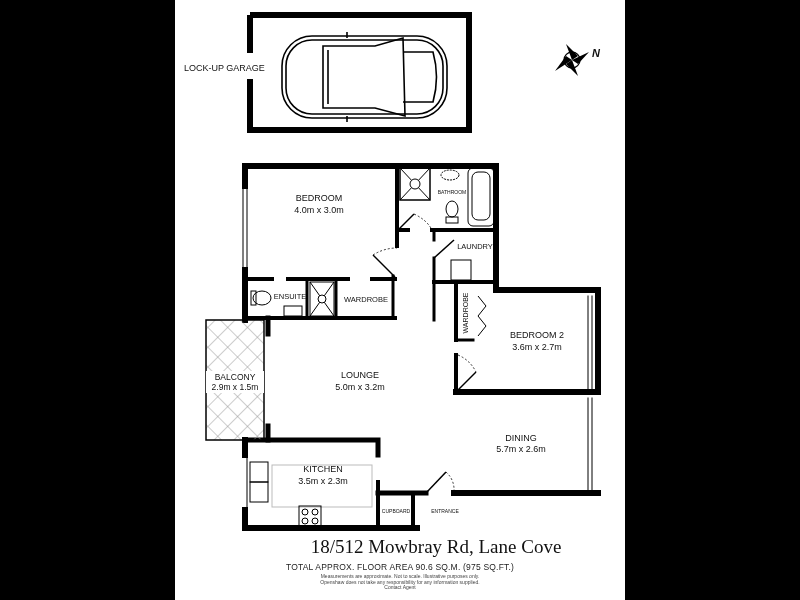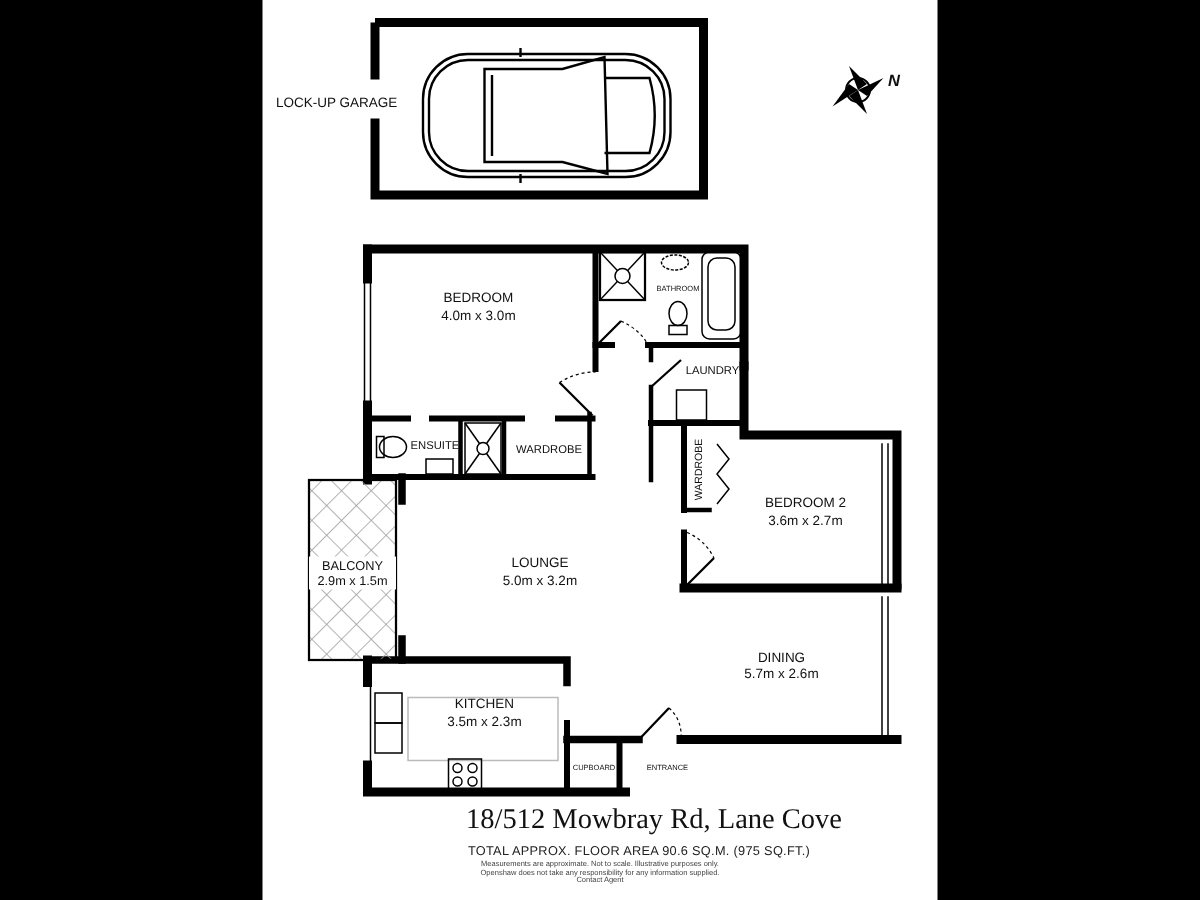--- a/index.html
+++ b/index.html
@@ -1,21 +1,21 @@
 <!DOCTYPE html>
 <html><head>
   <meta charset="utf-8">
   <style>
     html, body { margin: 0; padding: 0; background: #000; }
     body { width: 800px; height: 600px; position: relative; overflow: hidden; font-family: "Liberation Sans", sans-serif; }
     .sheet { position: absolute; left: 175px; top: 0; width: 450px; height: 600px; background: #fff; }
     svg { position: absolute; left: 0; top: 0; }
     .lbl { font-family: "Liberation Sans", sans-serif; fill: #111; }
     .title { position: absolute; left: 0; width: 522px; top: 536px; text-align: center; font-family: "Liberation Serif", serif; font-size: 19px; color: #111; }
-    .area { position: absolute; left: 0; width: 450px; top: 562px; text-align: center; font-family: "Liberation Sans", sans-serif; font-size: 8.5px; color: #222; letter-spacing: 0.2px; padding-left: 26px; }
+    .area { position: absolute; left: 0; width: 450px; top: 562px; text-align: center; font-family: "Liberation Sans", sans-serif; font-size: 8.5px; color: #222; letter-spacing: 0.2px; }
     .disc { position: absolute; left: 0; width: 450px; top: 574px; text-align: center; font-family: "Liberation Sans", sans-serif; font-size: 5px; line-height: 5.5px; color: #444; }
   </style>
 </head>
 <body>
 
 <div class="sheet">
   <svg width="450" height="600" viewBox="175 0 450 600">
     <defs>
       <pattern id="hatch" width="14" height="14" patternUnits="userSpaceOnUse" patternTransform="rotate(45)">
         <line x1="0" y1="0" x2="0" y2="14" stroke="#999" stroke-width="1"></line>

